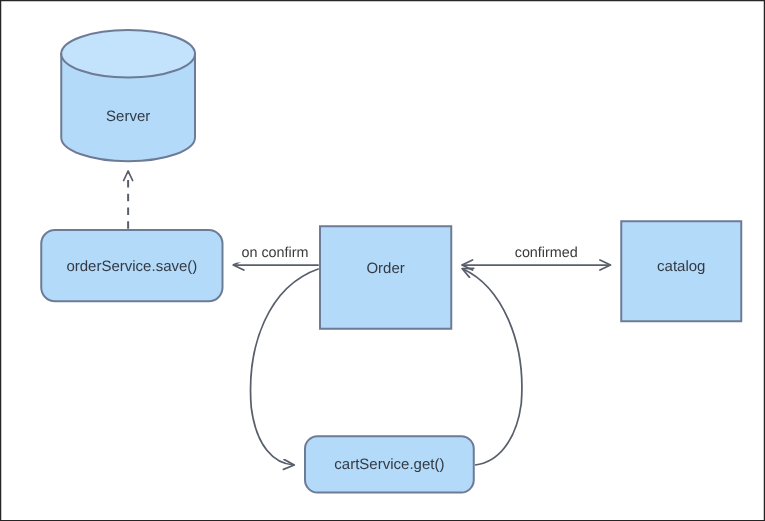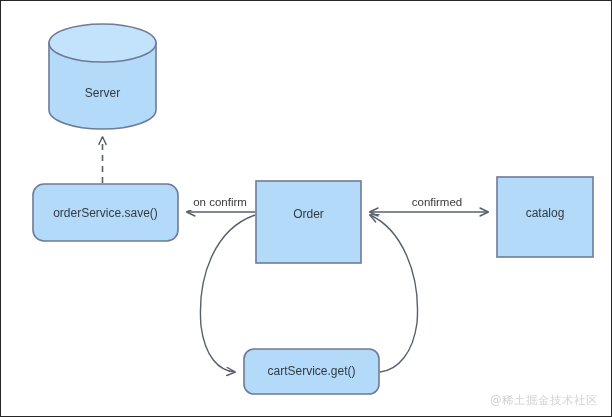--- a/index.html
+++ b/index.html
@@ -147,15 +147,14 @@
       <rect x="185" y="194" width="68" height="15" fill="#ffffff"></rect>
       <text class="edge-label" x="219" y="201.5">on confirm</text>
     </g>
 
     <g>
       <rect x="402" y="194" width="68" height="15" fill="#ffffff"></rect>
       <text class="edge-label" x="436" y="201.5">confirmed</text>
     </g>
   </svg>
 
-  <div class="watermark">@稀土掘金技术社区</div>
 
 </div>
 
 </body></html>

